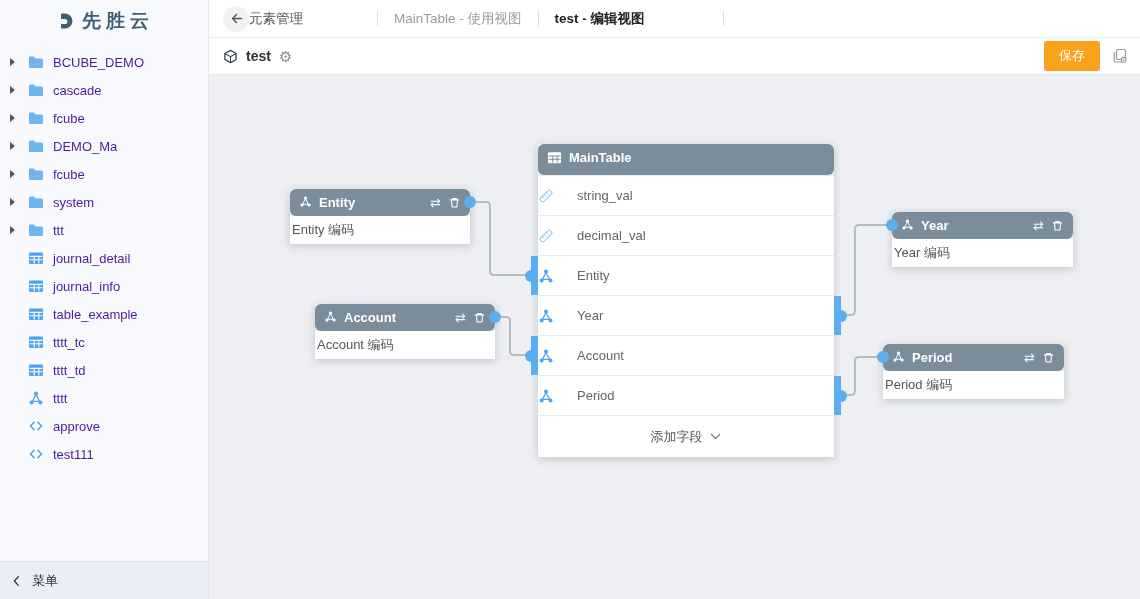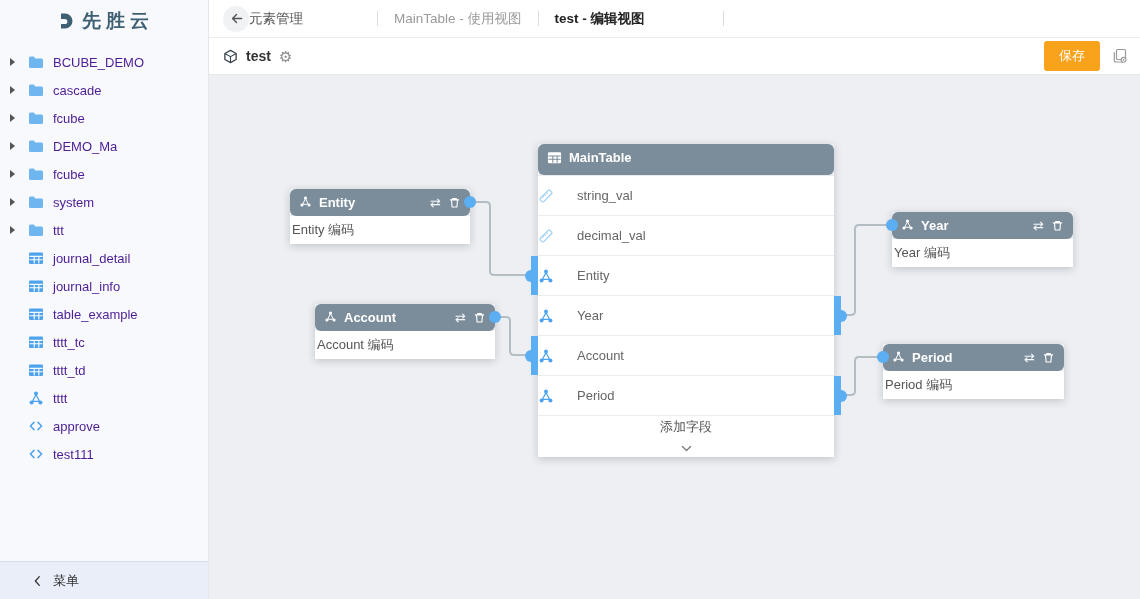--- a/index.html
+++ b/index.html
@@ -13,21 +13,21 @@
   .logo-row { height:42px; display:flex; align-items:center; justify-content:center; gap:8px; }
   .logo-text { font-size:19px; font-weight:bold; color:#3f5f73; letter-spacing:5px; }
   .tree { flex:1; overflow:hidden; padding-top:6px; }
   .tree-item { height:28px; display:flex; align-items:center; padding-left:10px; cursor:pointer; }
   .caret-box { width:18px; display:flex; align-items:center; }
   .caret { width:0; height:0; border-left:5px solid #555; border-top:4px solid transparent;
     border-bottom:4px solid transparent; }
   .ticon { width:17px; height:17px; display:flex; align-items:center; }
   .tlabel { margin-left:8px; color:#4c1d95; }
   .menu-bar { height:38px; background:#e9eef9; border-top:1px solid #d8dfec;
-    display:flex; align-items:center; padding-left:31px; gap:8px; color:#333; cursor:pointer; }
+    display:flex; align-items:center; padding-left:10px; gap:8px; color:#333; cursor:pointer; }
 
   
   .main { flex:1; display:flex; flex-direction:column; min-width:0; }
   .topbar { height:38px; background:#fff; border-bottom:1px solid #ececec;
     display:flex; align-items:center; padding:0 14px; }
   .back-btn { width:26px; height:26px; border-radius:50%; background:#f1f2f4; display:flex;
     align-items:center; justify-content:center; cursor:pointer; }
   .page-title { margin-left:0; color:#555; font-size:13.5px; }
   .vdiv { width:1px; height:15px; background:#ddd; }
   .vd1 { margin-left:74px; margin-right:16px; }
@@ -65,21 +65,21 @@
   .dot-right { right:-6px; } .dot-left { left:-6px; }
 
   .mt { left:329px; top:69px; width:296px; }
   .mt .node-header { height:31px; }
   .mt-row { position:relative; height:40px; background:#fff; display:flex; align-items:center;
     color:#666; border-top:1px solid #ececec; cursor:pointer; }
   .mt-row:first-of-type { border-top:none; }
   .mt-row .ricon { width:17px; display:flex; align-items:center; }
   .mt-row .rlabel { margin-left:22px; }
   .add-row { position:relative; height:42px; background:#fff; border-top:1px solid #ececec;
-    display:flex; align-items:center; justify-content:center; gap:6px; color:#555; cursor:pointer;flex-direction:column; }
+    display:flex; align-items:center; justify-content:center; gap:6px; color:#555; cursor:pointer; }
   .port-tab { position:absolute; width:7px; top:0; bottom:0; background:#5caef2; cursor:crosshair; }
   .tab-left { left:-7px; } .tab-right { right:-7px; }
   .port-dot { position:absolute; width:12px; height:12px; border-radius:50%; background:#5caef2;
     top:50%; margin-top:-6px; cursor:crosshair; }
   .pd-left { left:-13px; } .pd-right { right:-13px; }
 </style>
 </head>
 <body>
 
 <svg width="0" height="0" style="position:absolute">

